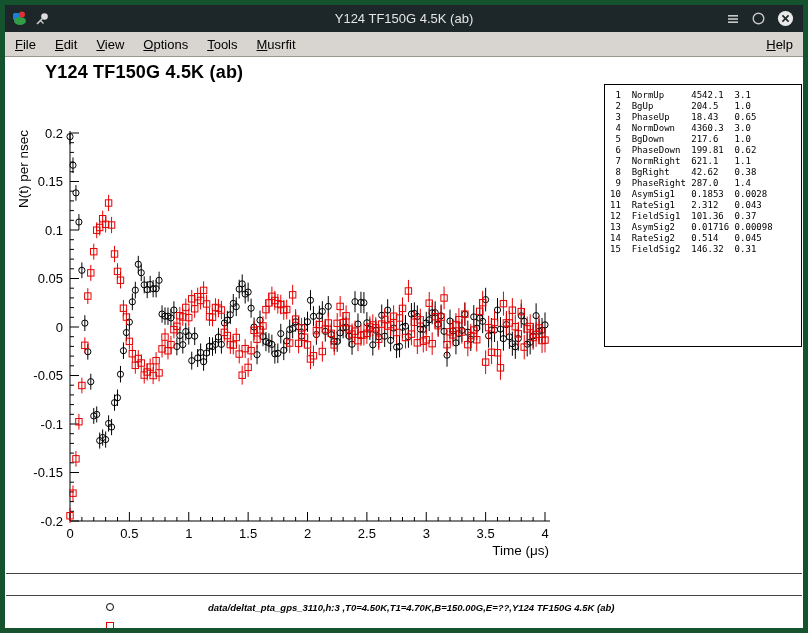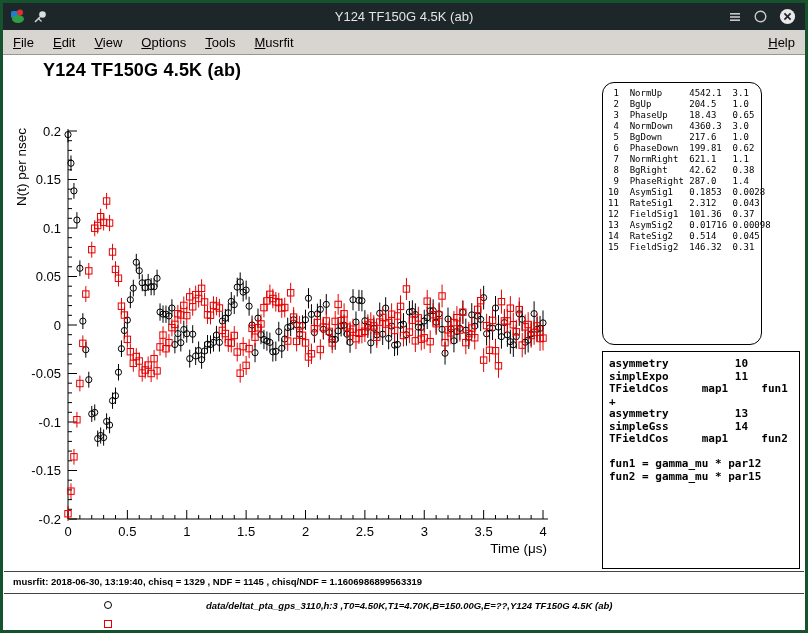--- a/index.html
+++ b/index.html
@@ -1,32 +1,32 @@
 <!DOCTYPE html>
 <html><head>
 <meta charset="utf-8">
 <style>
   *{margin:0;padding:0;box-sizing:border-box}
   body{width:808px;height:633px;font-family:"Liberation Sans",sans-serif;background:#777;}
-  .window{position:relative;width:808px;height:633px;background:#fff;border:3px solid #14532d;overflow:hidden;}
+  .window{position:relative;width:808px;height:633px;background:#fff;border:5px solid #14532d;overflow:hidden;}
   
   .titlebar{position:absolute;left:0;top:0;width:100%;height:27px;background:#1d2729;}
   .tb-left{position:absolute;left:6px;top:5px;display:flex;gap:7px;align-items:center;z-index:2}
   .tb-right{position:absolute;right:9px;top:5px;display:flex;gap:11px;align-items:center;z-index:2}
   .tb-title{position:absolute;left:0;right:0;top:6px;text-align:center;font-size:13px;color:#e4e4e4;}
   
   .menubar{position:absolute;top:27px;left:0;width:100%;height:25px;background:#d8d5d0;border-bottom:1px solid #9a978f;display:flex;align-items:center;font-size:13px;color:#000;padding:0 10px;gap:19px;justify-content:space-between;}
   .menu-item{cursor:default}
   .menu-help{margin-left:auto}
   
   .content{position:absolute;top:52px;left:0;right:0;bottom:0;background:#fff;}
   .plot-title{position:absolute;left:40px;top:5px;font-size:18px;font-weight:bold;color:#000;letter-spacing:.2px;}
   .plot-svg{position:absolute;left:8px;top:38px;}
   .panel-box{position:absolute;border:1px solid #000;background:#fff;}
-  .box-params{left:599px;top:27px;width:160px;height:263px;border-radius:12px;}
+  .box-params{left:599px;top:27px;width:198px;height:263px;}
   .box-theory{left:599px;top:296px;width:198px;height:218px;}
   .param-pre{font-family:"DejaVu Sans Mono",monospace;font-size:9px;line-height:11px;white-space:pre;color:#000;padding:5px 0 0 5px;}
   .theory-pre{font-family:"DejaVu Sans Mono",monospace;font-weight:bold;font-size:11px;line-height:12.5px;white-space:pre;color:#000;padding:6px 0 0 6px;}
   .sep{position:absolute;left:1px;right:1px;height:1px;background:#444;}
   .sep1{top:516px}
   .sep2{top:538px}
   .status-text{position:absolute;left:10px;top:521px;font-size:9.5px;font-weight:bold;color:#000;}
   .legend{position:absolute;left:0;right:0;top:541px;}
   .legend-row{position:relative;height:19px;font-style:italic;}
   .legend-marker{position:absolute;left:101px;top:5px;width:8px;height:8px;border:1px solid #000;background:transparent;}
@@ -859,35 +859,22 @@
  8  BgRight    42.62   0.38
  9  PhaseRight 287.0   1.4
 10  AsymSig1   0.1853  0.0028
 11  RateSig1   2.312   0.043
 12  FieldSig1  101.36  0.37
 13  AsymSig2   0.01716 0.00098
 14  RateSig2   0.514   0.045
 15  FieldSig2  146.32  0.31</div>
     </div>
 
-    <div class="panel-box box-theory">
-      <div class="theory-pre">asymmetry          10
-simplExpo          11
-TFieldCos     map1     fun1
-+
-asymmetry          13
-simpleGss          14
-TFieldCos     map1     fun2
-
-fun1 = gamma_mu * par12
-fun2 = gamma_mu * par15</div>
-    </div>
 
     <div class="sep sep1"></div>
-    <div class="status-text">musrfit: 2018-06-30, 13:19:40, chisq = 1329 , NDF = 1145 , chisq/NDF = 1.1606986899563319</div>
     <div class="sep sep2"></div>
 
     <div class="legend">
         <div class="legend-row">
           <span class="legend-marker round" style="border-color: rgb(0, 0, 0);"></span>
           <span class="legend-label">data/deltat_pta_gps_3110,h:3 ,T0=4.50K,T1=4.70K,B=150.00G,E=??,Y124 TF150G 4.5K (ab)</span>
         </div>
         <div class="legend-row">
           <span class="legend-marker" style="border-color: rgb(230, 0, 0);"></span>
         </div>

